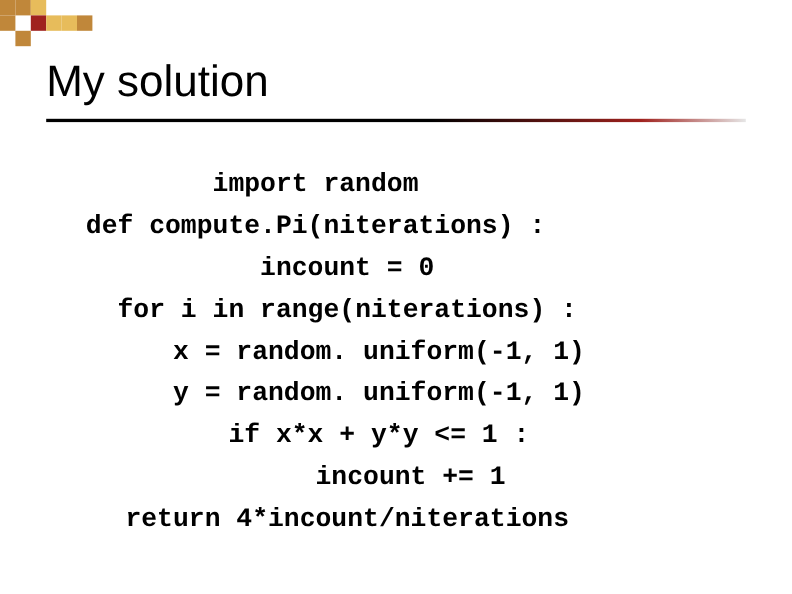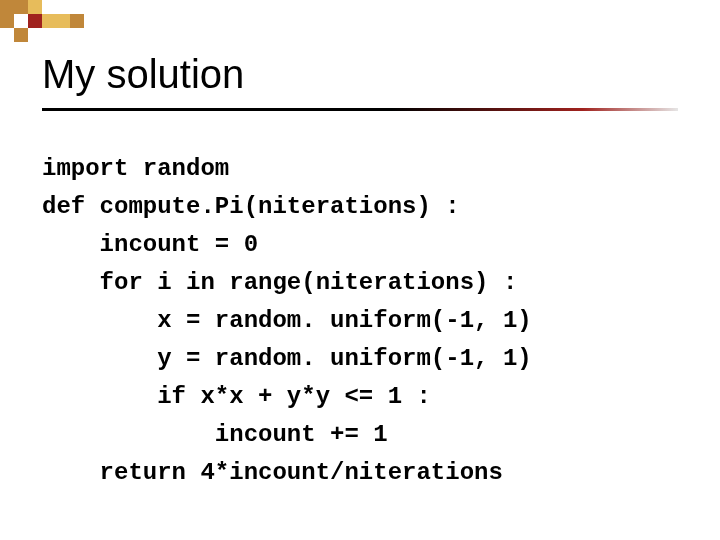--- a/index.html
+++ b/index.html
@@ -9,20 +9,21 @@
     height: 540px;
     background: #ffffff;
     font-family: Arial, Helvetica, sans-serif;
     overflow: hidden;
   }
   .slide {
     position: relative;
     width: 720px;
     height: 528px;
     box-sizing: border-box;
+    text-align: center;
   }
   
   .ornament {
     position: absolute;
     top: 0;
     left: 0;
     width: 120px;
     height: 40px;
   }
   .ornament .sq {

